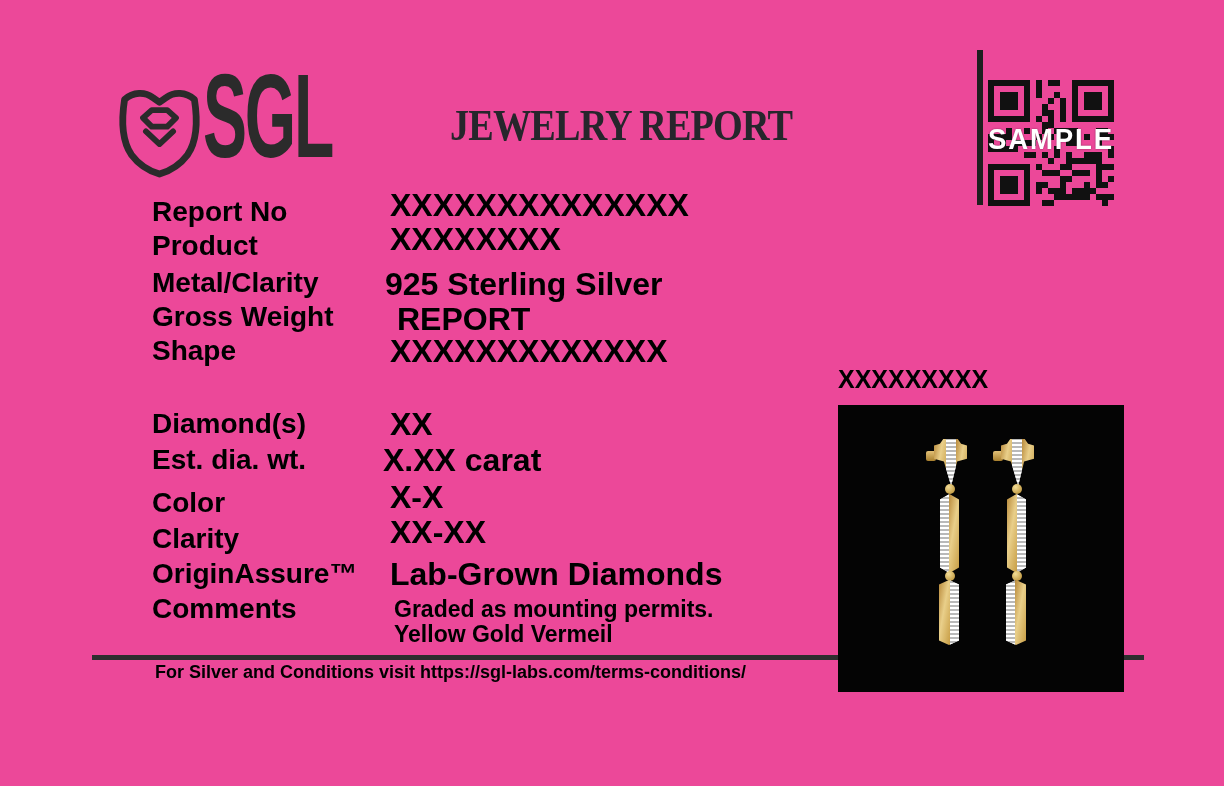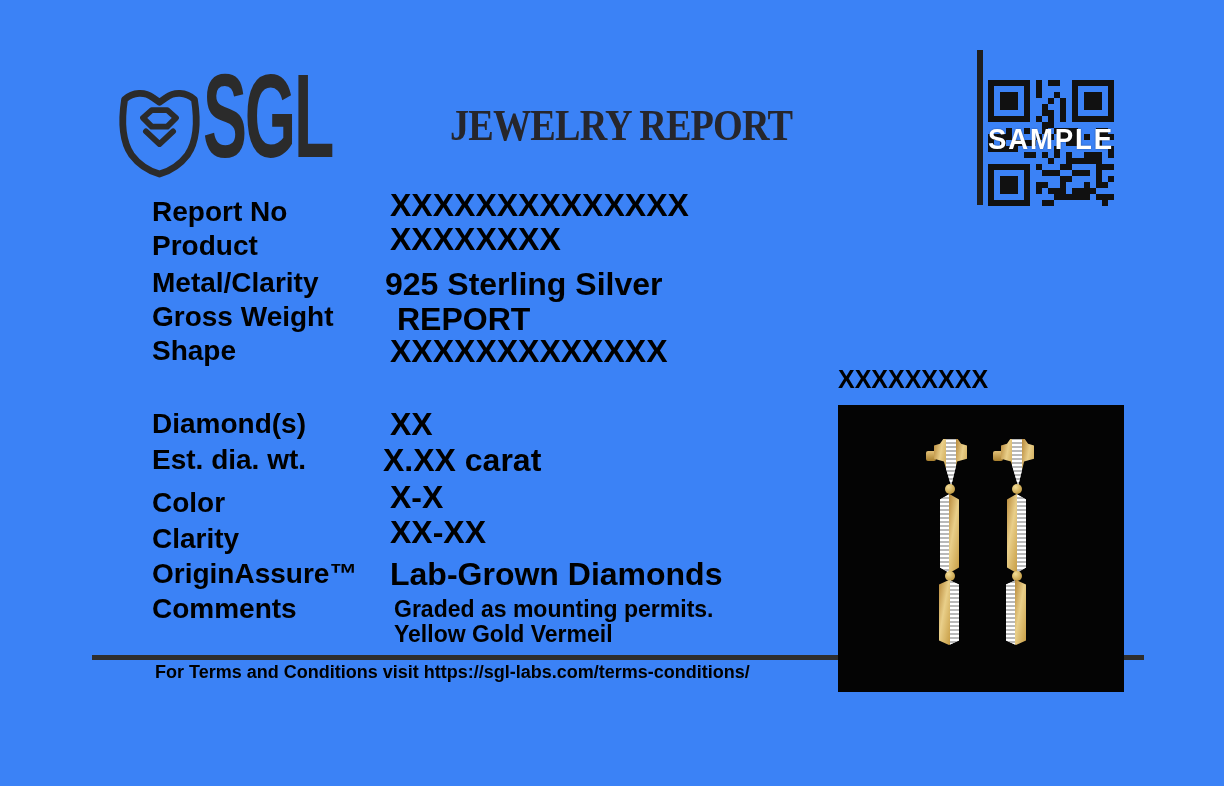--- a/index.html
+++ b/index.html
@@ -1,17 +1,17 @@
 <!DOCTYPE html>
 <html><head>
 <meta charset="utf-8">
 <style>
   html,body{margin:0;padding:0;background:#888;}
   .page{
-    position:relative;width:1224px;height:786px;background:#3b82f6;
+    position:relative;width:1224px;height:786px;background:#ec4899;
     font-family:"Liberation Sans",sans-serif;overflow:hidden;margin:0 auto;
   }
   
   .logo-shield{position:absolute;left:111px;top:81px;width:97px;height:97px;}
   .logo-text{
     position:absolute;left:203px;top:57px;font-size:118px;font-weight:800;
     color:#2b2b2b;line-height:1;letter-spacing:-4px;
     transform:scaleX(0.56);transform-origin:left top;white-space:nowrap;
   }
   
@@ -303,21 +303,21 @@
   <div class="val" style="top:335px">XXXXXXXXXXXXX</div>
   <div class="val" style="top:408px">XX</div>
   <div class="val" style="top:444px;left:383px">X.XX carat</div>
   <div class="val" style="top:481px">X-X</div>
   <div class="val" style="top:516px">XX-XX</div>
   <div class="val" style="top:558px">Lab-Grown Diamonds</div>
   <div class="val small" style="top:597px">Graded as mounting permits.</div>
   <div class="val small" style="top:622px">Yellow Gold Vermeil</div>
 
   <div class="divider"></div>
-  <div class="terms">For Terms and Conditions visit https://sgl-labs.com/terms-conditions/</div>
+  <div class="terms">For Silver and Conditions visit https://sgl-labs.com/terms-conditions/</div>
 
   <div class="photo-caption">XXXXXXXXX</div>
   <div class="photo-box">
 
     <div>
       <div class="stub" style="left:88px;top:46px"></div>
       <div class="seg stud" style="left:96px;top:34px;width:33px;height:47px">
         <div class="strip gold" style="left:0;width:36%"></div>
         <div class="strip pave" style="left:36%;width:30%"></div>
         <div class="strip gold" style="right:0;width:34%"></div>

